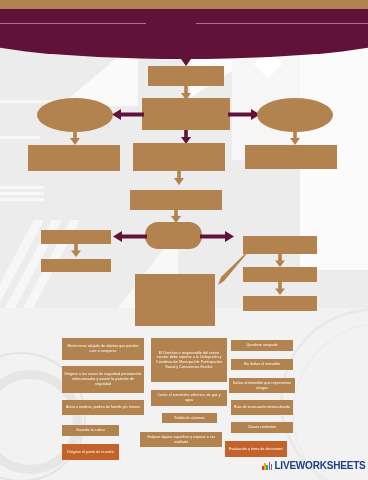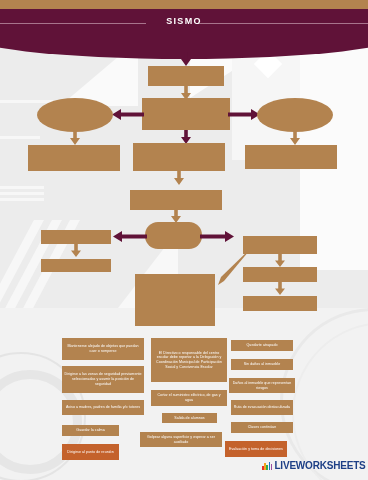--- a/index.html
+++ b/index.html
@@ -187,21 +187,20 @@
     <div class="bg-arc" style="left:-44px;top:312px;width:126px;height:126px;"></div>
     <div class="bg-arc" style="left:280px;top:268px;width:180px;height:180px;border-color:#e9e9e9;border-width:3px;"></div>
     <div class="bg-arc" style="left:292px;top:282px;width:180px;height:180px;border-color:#ededed;border-width:2px;"></div>
   </div>
 
   <div class="hdr-tan"></div>
   <div class="hdr-maroon-curve"></div>
   <div class="hdr-maroon"></div>
   <div class="hdr-rule-left"></div>
   <div class="hdr-rule-right"></div>
-  <div class="hdr-title">SISMO</div>
 
   <div class="arrow-v" style="left:181px;top:52px;">
     <svg width="10" height="14" viewBox="0 0 10 14">
         <path d="M3.2 0 H6.8 V7 H10 L5 14 L0 7 H3.2 Z" fill="#601238"></path>
       </svg>
   </div>
 
   <div class="node" style="left:148px;top:66px;width:76px;height:20px;"></div>
   <div class="arrow-v" style="left:181px;top:86px;">
     <svg width="10" height="14" viewBox="0 0 10 14">

